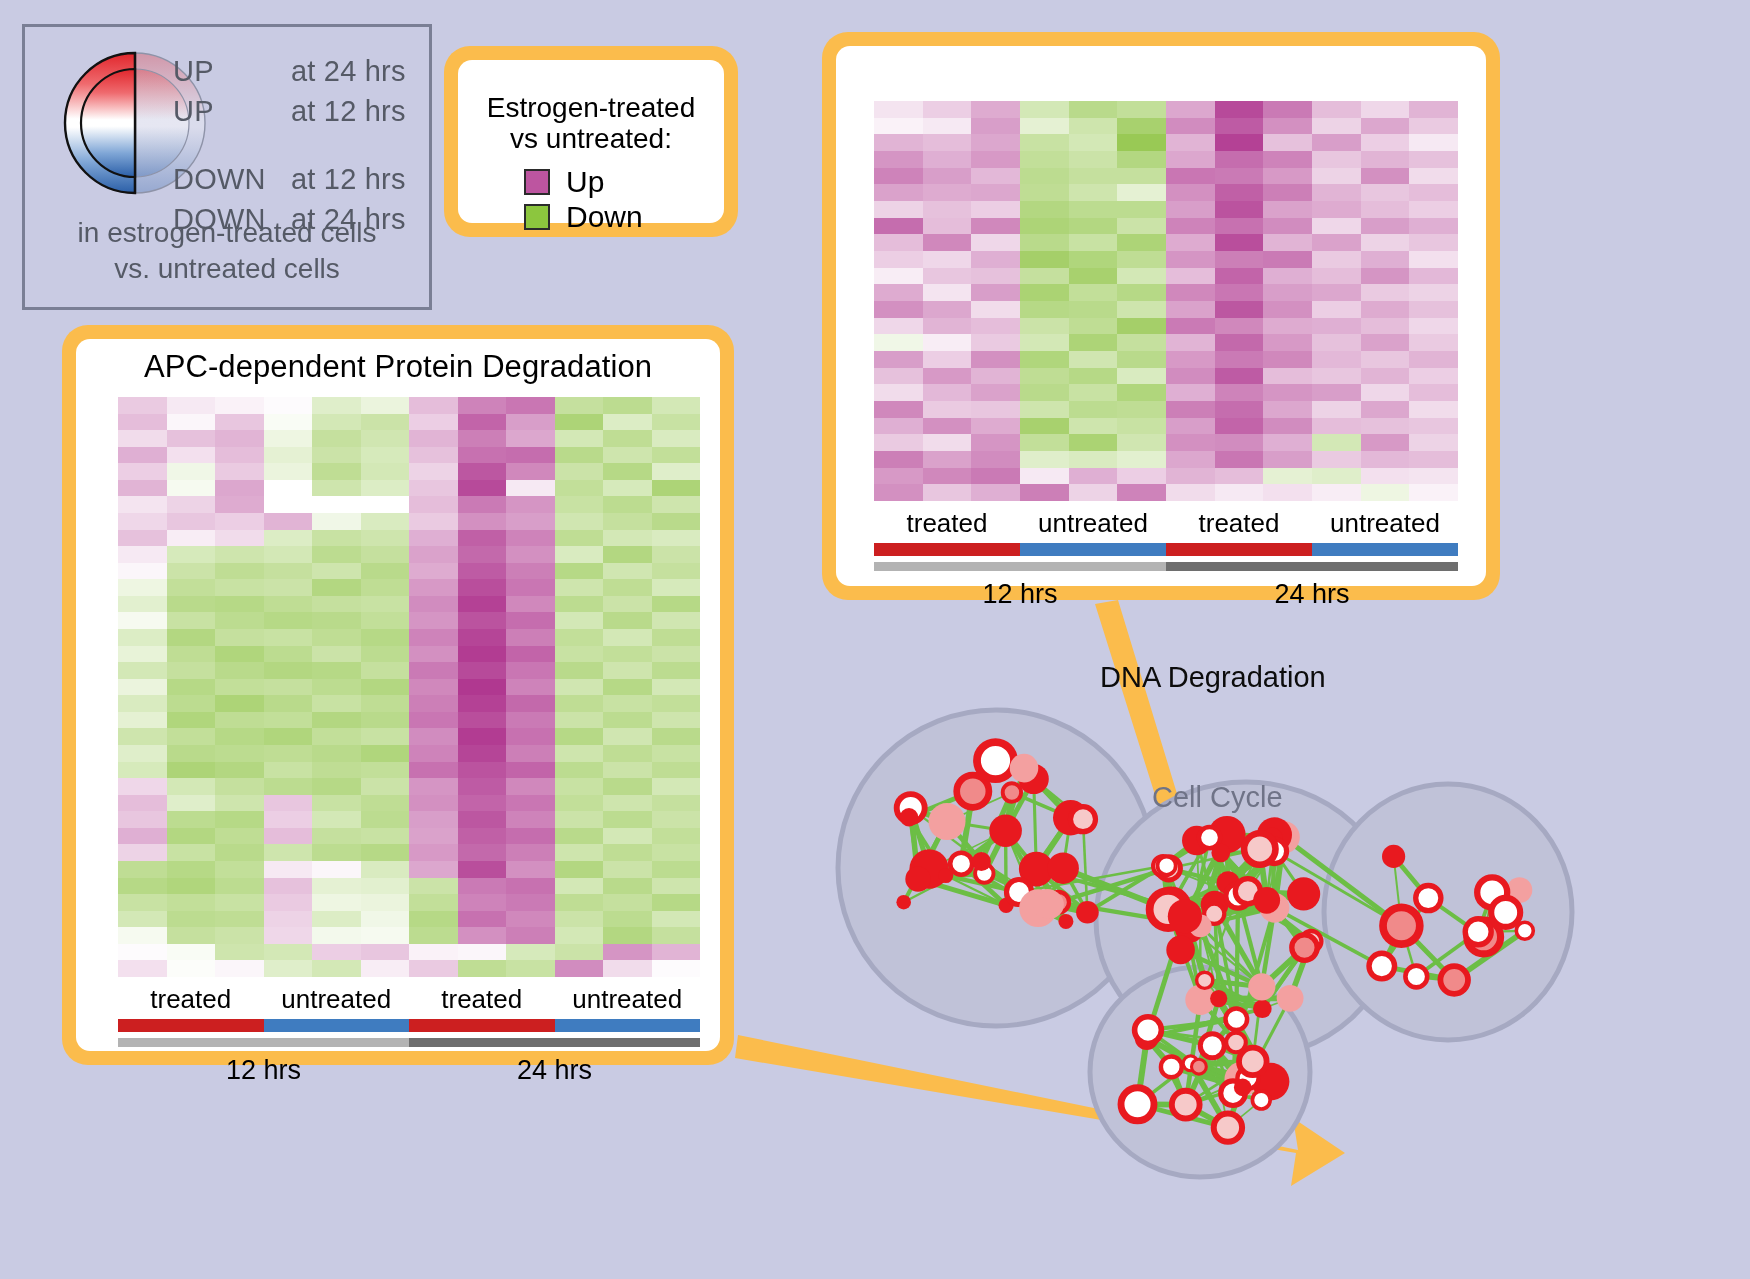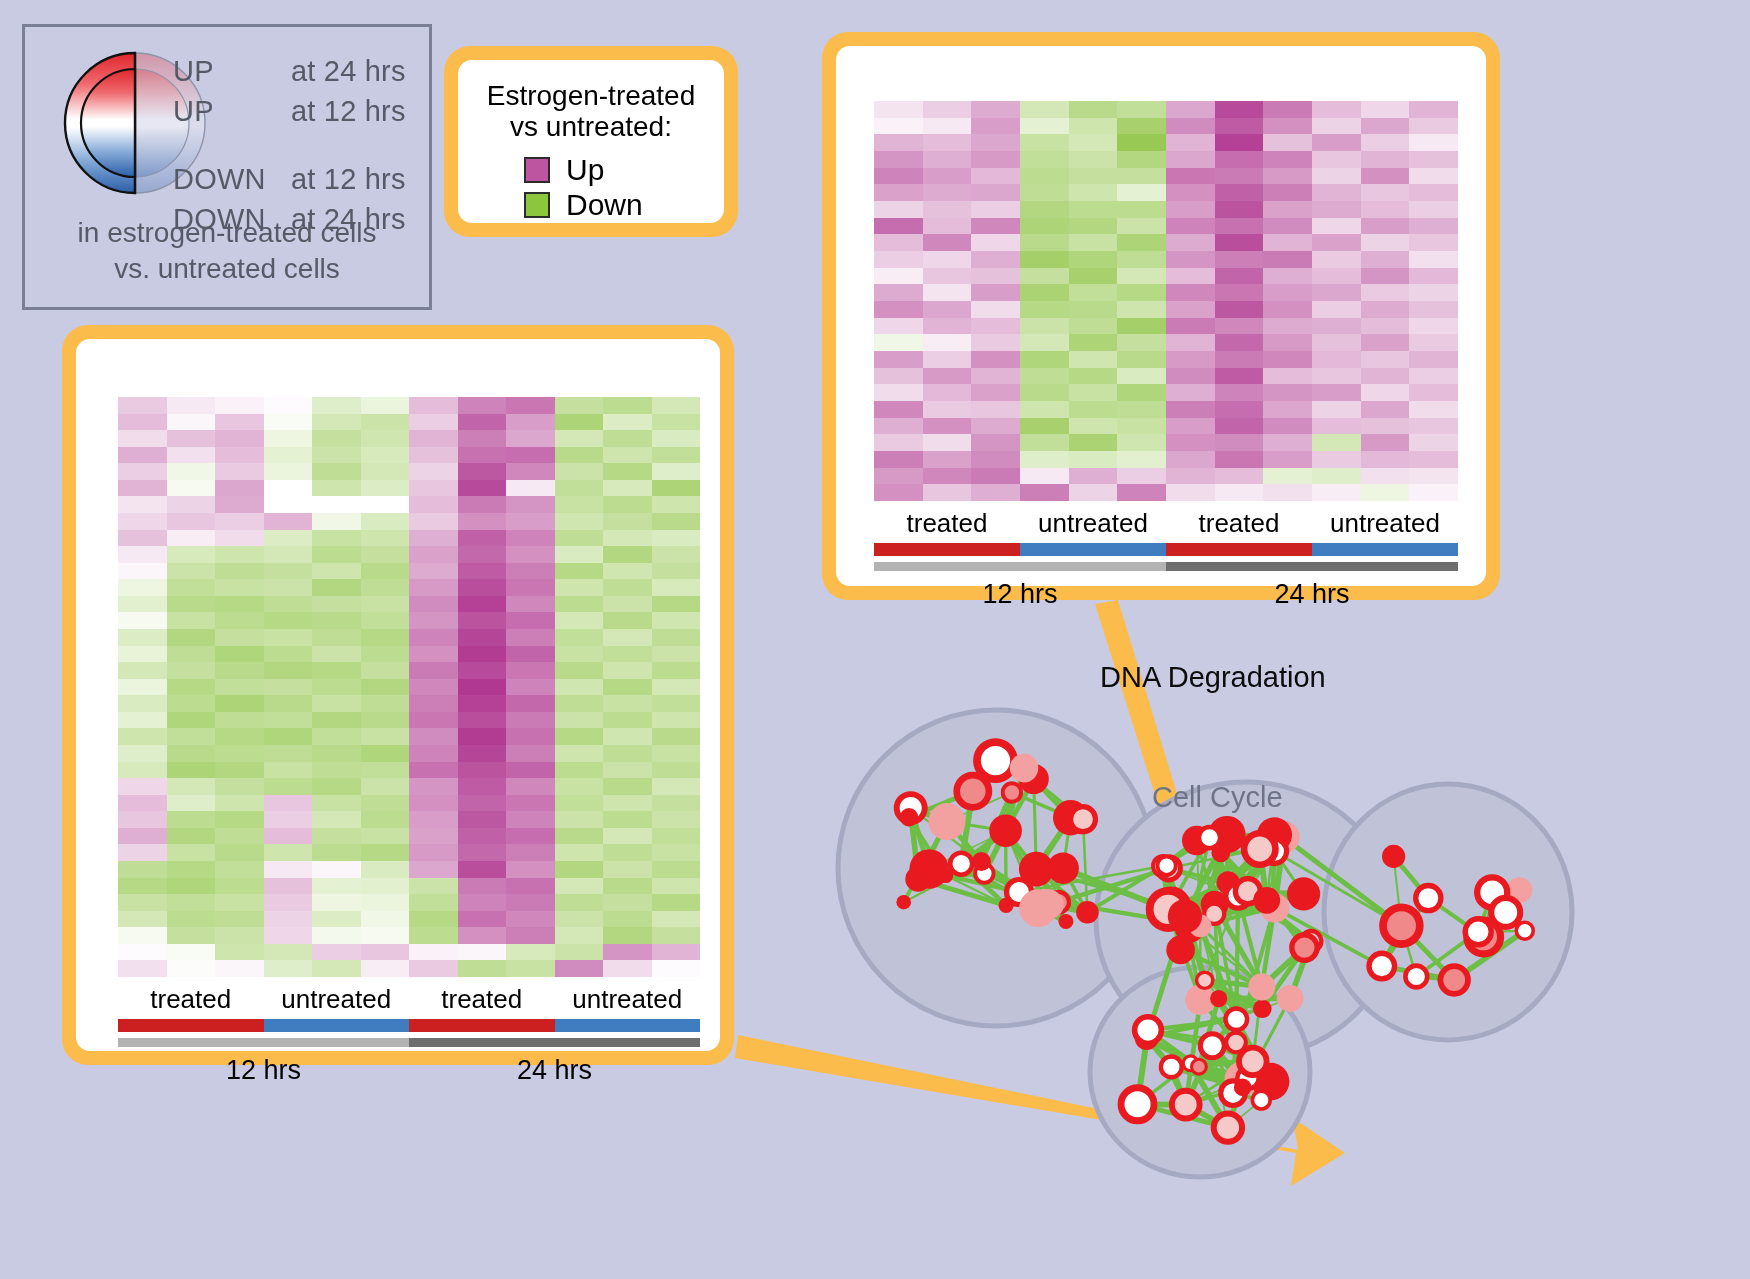--- a/index.html
+++ b/index.html
@@ -30,21 +30,21 @@
   
   .callout{
     position:absolute;background:#fbbc4c;border-radius:26px;
     box-sizing:border-box;padding:14px;
   }
   .callout > .inner{
     width:100%;height:100%;background:#ffffff;border-radius:14px;
     box-sizing:border-box;position:relative;
   }
   #legend-callout{left:444px;top:46px;width:294px;height:191px;}
-  #legend-callout > .inner{padding:20px 18px 10px 18px;}
+  #legend-callout > .inner{padding:32px 18px 10px 18px;}
   #repfork-callout{left:822px;top:32px;width:678px;height:568px;}
   #apc-callout{left:62px;top:325px;width:672px;height:740px;}
 
   .legend-title{font-size:28px;color:#000;line-height:1.12;text-align:center;}
   .legend-items{margin-top:10px;padding-left:48px;}
   .legend-item{display:flex;align-items:center;gap:16px;height:35px;}
   .swatch{width:26px;height:26px;border:2px solid #2b2b2b;box-sizing:border-box;}
   .legend-label{font-size:30px;color:#000;}
 
   .panel-title{
@@ -480,20 +480,21 @@
         <div class="time-labels">
           <div>12 hrs</div>
           <div>24 hrs</div>
         </div>
       </div>
     </div>
   </div>
 
   <div class="callout" id="apc-callout">
     <div class="inner">
+      <div class="panel-title">APC-dependent Protein Degradation</div>
       <div class="heat" id="apc-heat" style="grid-template-columns: repeat(12, 1fr); grid-template-rows: repeat(35, 1fr);">
           <div class="cell" style="background:rgb(234,202,225)"></div>
           <div class="cell" style="background:rgb(246,233,243)"></div>
           <div class="cell" style="background:rgb(250,242,248)"></div>
           <div class="cell" style="background:rgb(253,251,253)"></div>
           <div class="cell" style="background:rgb(223,238,202)"></div>
           <div class="cell" style="background:rgb(235,244,221)"></div>
           <div class="cell" style="background:rgb(229,189,218)"></div>
           <div class="cell" style="background:rgb(206,131,186)"></div>
           <div class="cell" style="background:rgb(201,118,179)"></div>

